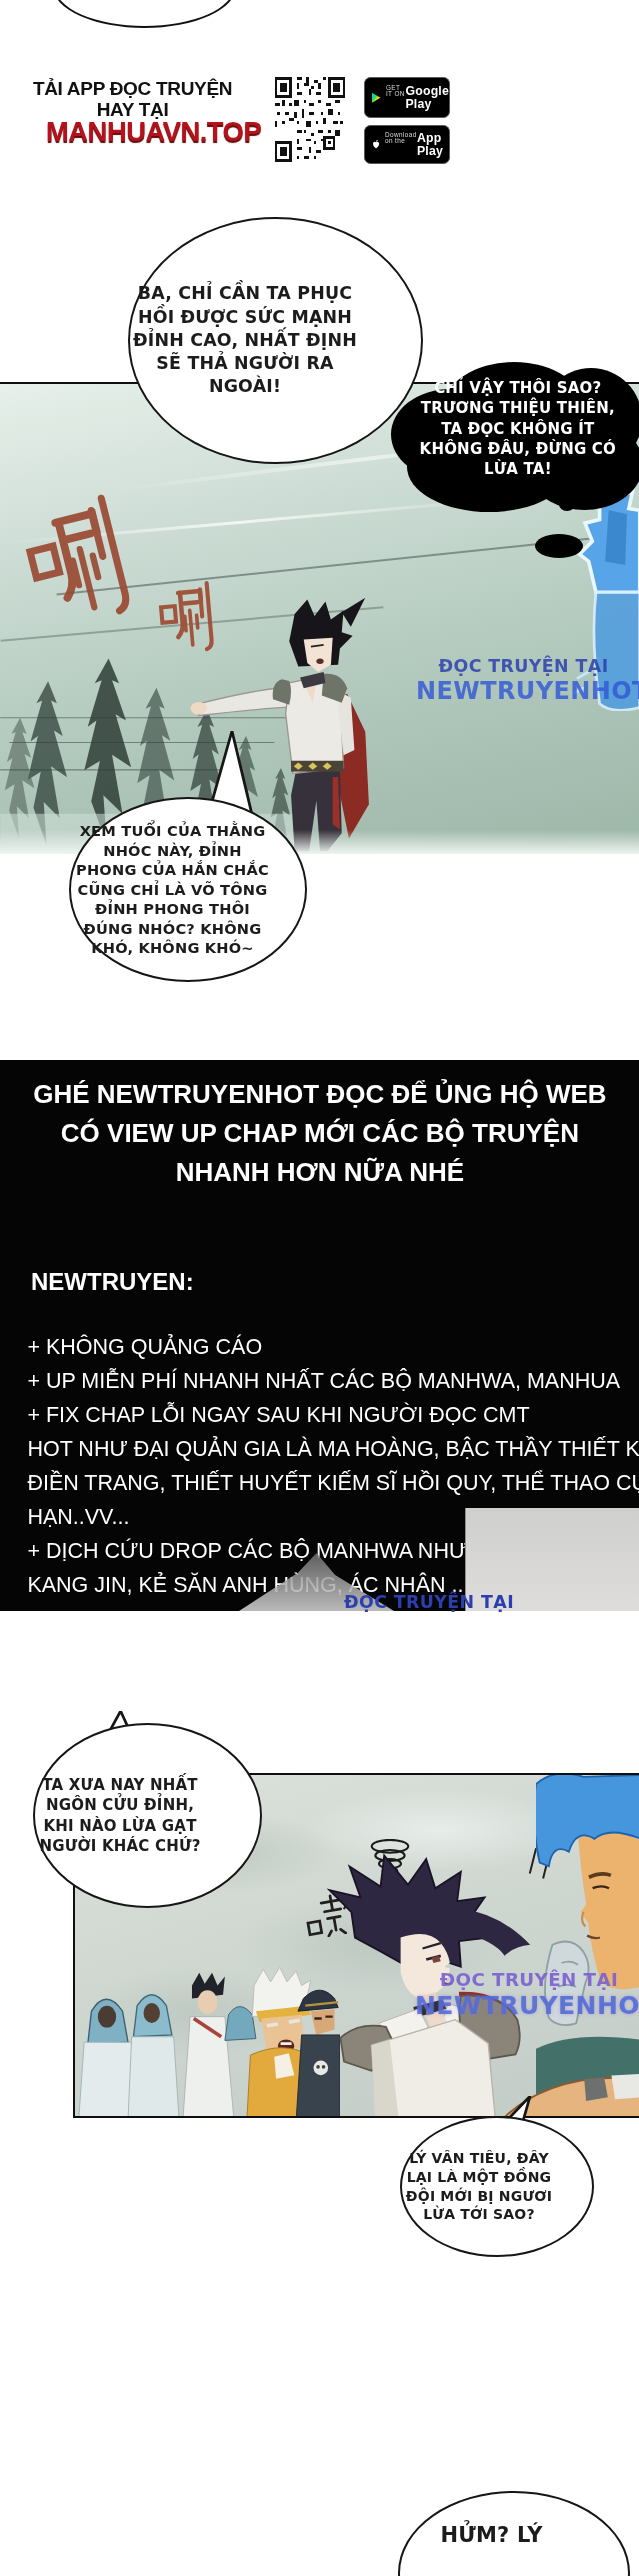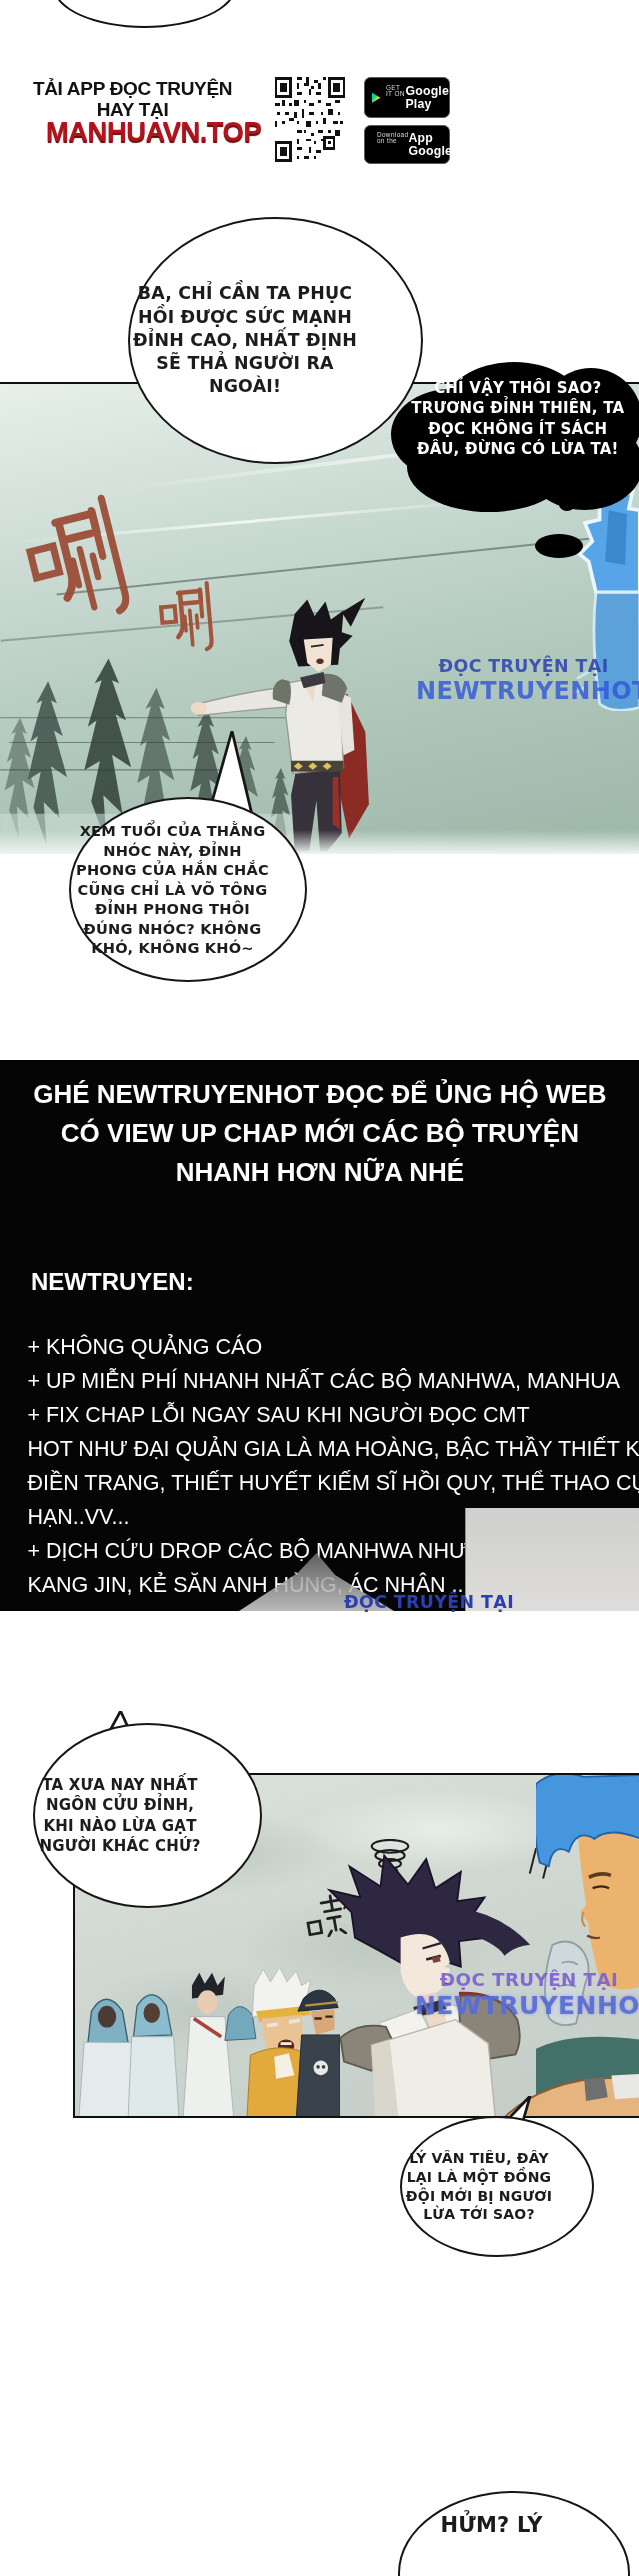--- a/index.html
+++ b/index.html
@@ -125,21 +125,21 @@
       </span>
     </div>
 
     <div class="badge" style="left:364px;top:125px;height:37px">
       <svg width="13.7" height="16.4" viewBox="0 0 24 28" style="margin-left:7.3px">
         <path fill="#fff" d="M12,8 C9,5 3,6 3,13 C3,20 9,26 12,26 C15,26 21,20 21,13 C21,6 15,5 12,8 Z"></path>
         <path fill="#fff" d="M12,7 C12,3 15,1 17,1 C17,5 14,7 12,7 Z"></path>
       </svg>
       <span class="txt">
         <span class="tag">Download on the</span>
-        <span class="store">App Google</span>
+        <span class="store">App Play</span>
       </span>
     </div>
   </div>
 
   <div class="panel" style="left:0;top:382px;width:640px;height:470px;border-top:2.7px solid #0f0f0f;
               background:linear-gradient(168deg,#e7f0ea 0%,#ccdcd4 30%,#b2c9bd 62%,#9cb6a8 100%)">
     <div class="abs" style="left:110px;top:73px;width:512px;height:3.7px;background:linear-gradient(90deg,transparent,rgba(255,255,255,.55),transparent);transform:rotate(-7deg)"></div>
     <div class="abs" style="left:0;top:137px;width:475px;height:2.7px;background:linear-gradient(90deg,transparent,rgba(255,255,255,.75),rgba(255,255,255,.1));transform:rotate(-5deg)"></div>
     <div class="abs" style="left:55px;top:179px;width:585px;height:1.8px;background:rgba(70,85,78,.55);transform:rotate(-6deg)"></div>
     <div class="abs" style="left:0;top:239px;width:384px;height:1.8px;background:rgba(70,85,78,.4);transform:rotate(-5deg)"></div>
@@ -214,21 +214,21 @@
   <div class="bubble" style="left:128px;top:217px;width:291px;height:243px">
     <div class="btxt" style="width:230px;font-size:17.4px">BA, CHỈ CẦN TA PHỤC HỒI ĐƯỢC SỨC MẠNH ĐỈNH CAO, NHẤT ĐỊNH SẼ THẢ NGƯỜI RA NGOÀI!</div>
   </div>
 
   <div class="abs" style="left:391px;top:362px;width:252px;height:154px;z-index:6">
     <div class="abs" style="left:0;top:27.4px;width:119px;height:91px;background:#000;border-radius:50%"></div>
     <div class="abs" style="left:50px;top:0;width:146px;height:101px;background:#000;border-radius:50%"></div>
     <div class="abs" style="left:149px;top:5.5px;width:102px;height:102px;background:#000;border-radius:50%"></div>
     <div class="abs" style="left:16.4px;top:60px;width:164px;height:90px;background:#000;border-radius:50%"></div>
     <div class="abs" style="left:135px;top:57px;width:117px;height:91px;background:#000;border-radius:50%"></div>
-    <div class="abs btxt" style="left:18.3px;top:16.4px;width:217px;font-size:15px;color:#fff">CHỈ VẬY THÔI SAO? TRƯƠNG ĐỈNH THIÊN, TA ĐỌC KHÔNG ÍT SÁCH ĐÂU, ĐỪNG CÓ LỪA TA!</div>
+    <div class="abs btxt" style="left:18.3px;top:16.4px;width:217px;font-size:15px;color:#fff">CHỈ VẬY THÔI SAO? TRƯƠNG THIỆU THIÊN, TA ĐỌC KHÔNG ÍT KHÔNG ĐÂU, ĐỪNG CÓ LỪA TA!</div>
   </div>
 
   <svg class="tail" style="left:199px;top:731px" width="55" height="86" viewBox="0 0 60 94">
     <polygon points="36,0 10,92 58,92" fill="#fff" stroke="#161616" stroke-width="3"></polygon>
   </svg>
   <div class="bubble" style="left:69px;top:797px;width:234px;height:181px">
     <div class="btxt" style="width:203px;font-size:14.6px">XEM TUỔI CỦA THẰNG NHÓC NÀY, ĐỈNH PHONG CỦA HẮN CHẮC CŨNG CHỈ LÀ VÕ TÔNG ĐỈNH PHONG THÔI ĐÚNG NHÓC? KHÔNG KHÓ, KHÔNG KHÓ~</div>
   </div>
 
   <div class="abs" style="left:0;top:1060px;width:640px;height:551px;background:#050505">
@@ -357,17 +357,17 @@
   </div>
 
   <svg class="tail" style="left:488px;top:2096px" width="48" height="40" viewBox="0 0 52 44">
     <polygon points="46,0 6,42 34,42" fill="#fff" stroke="#161616" stroke-width="3"></polygon>
   </svg>
   <div class="bubble" style="left:400px;top:2116px;width:190px;height:137px">
     <div class="btxt" style="width:154px;font-size:14px">LÝ VÂN TIÊU, ĐÂY LẠI LÀ MỘT ĐỒNG ĐỘI MỚI BỊ NGƯƠI LỪA TỚI SAO?</div>
   </div>
 
   <div class="bubble" style="left:398px;top:2491px;width:228px;height:160px;align-items:flex-start">
-    <div class="btxt" style="margin-top:18px;width:183px;font-size:21px">HỬM? LÝ</div>
+    <div class="btxt" style="margin-top:28px;width:183px;font-size:21px">HỬM? LÝ</div>
   </div>
 
 </div>
 
 
 </body></html>

